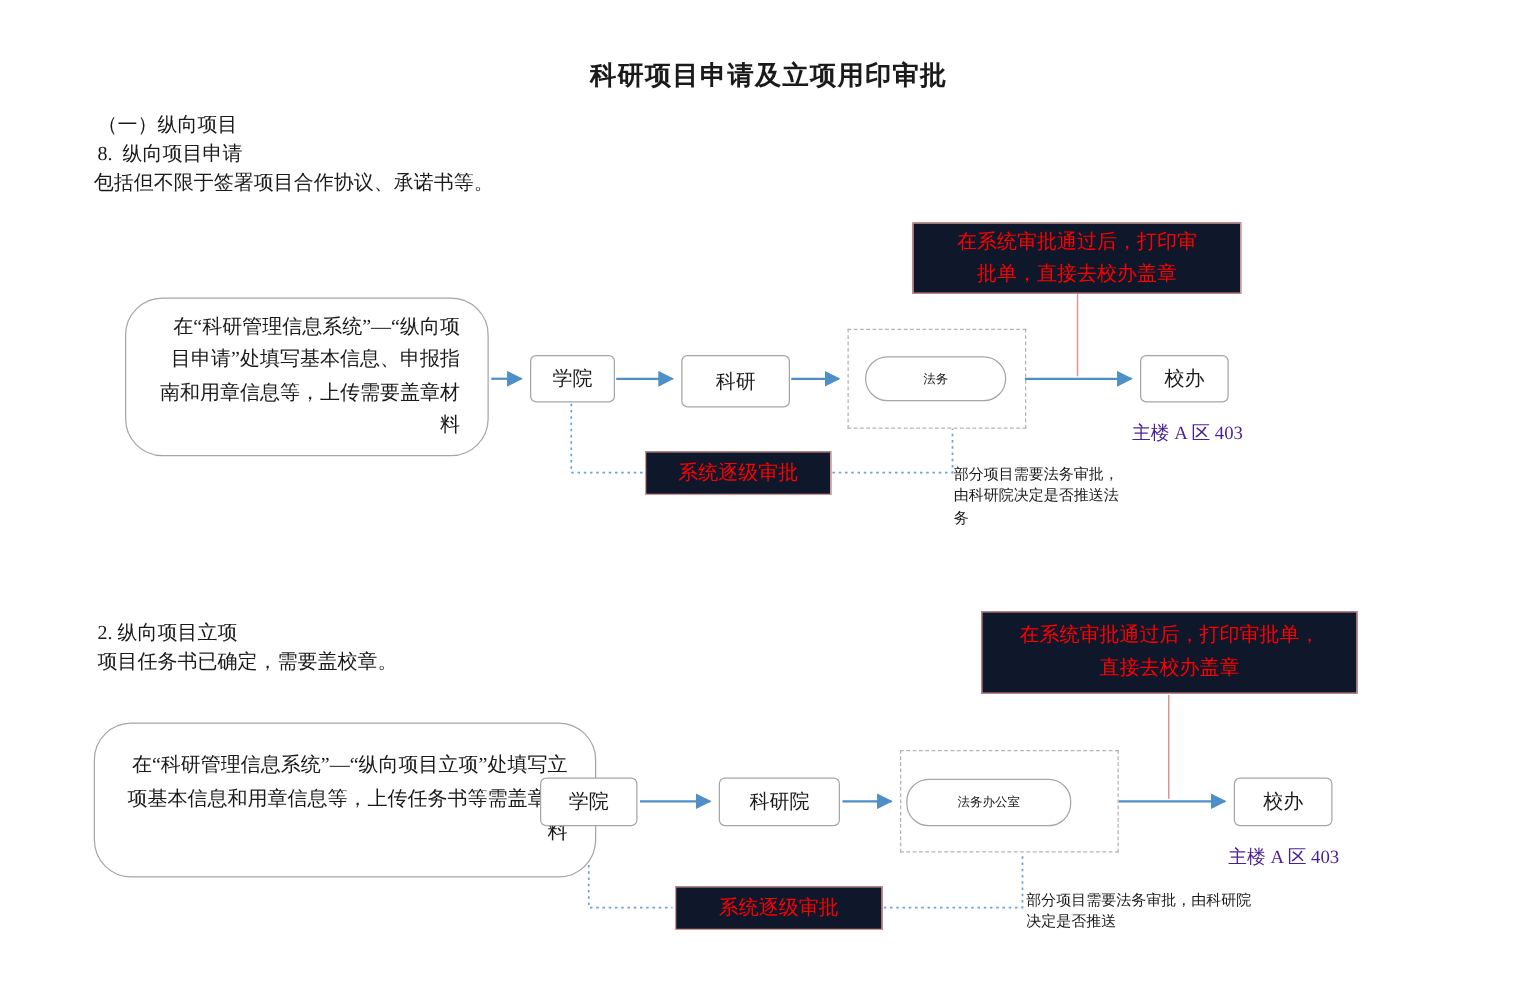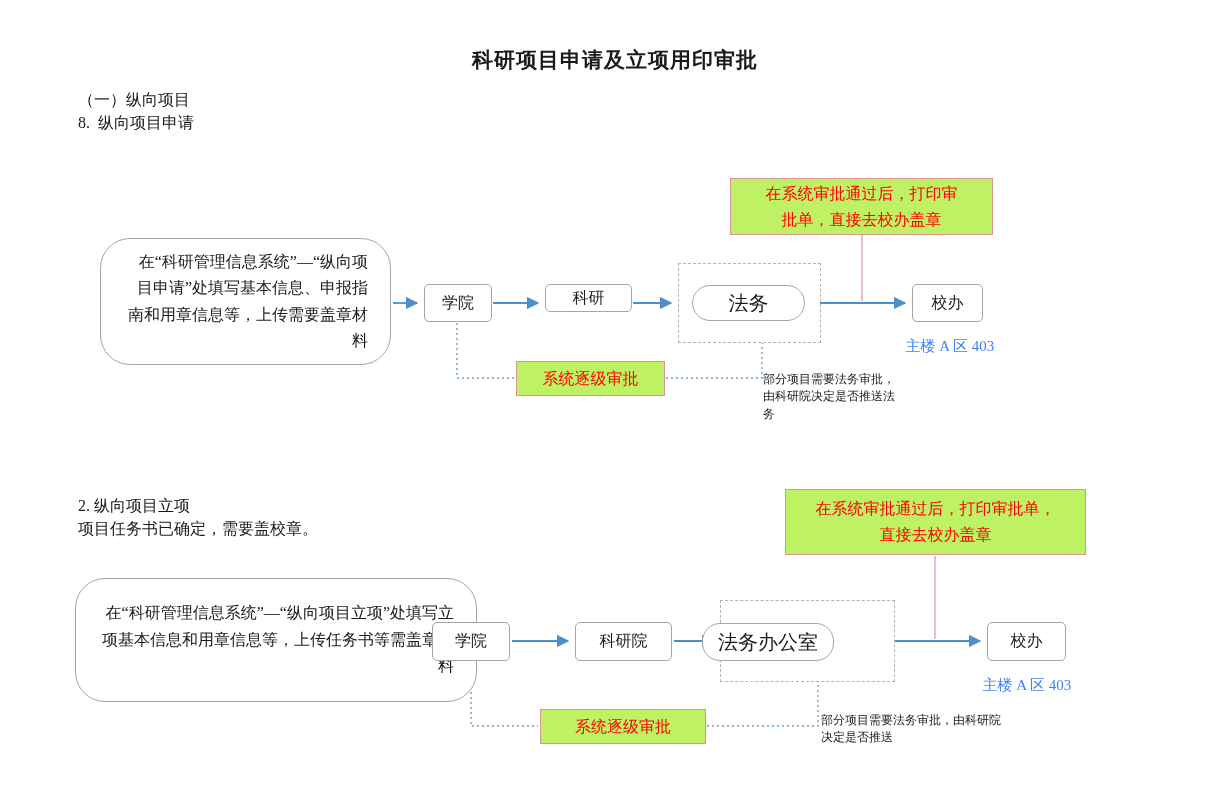--- a/index.html
+++ b/index.html
@@ -24,44 +24,44 @@
   .box{
     border:1px solid #a6a6a6;
     background:#ffffff;
     display:flex;
     align-items:center;
     justify-content:center;
     text-align:right;
     box-sizing:border-box;
   }
   .node{border-radius:5px;font-size:16px;}
-  .node-rounder{border-radius:18px;font-size:20px;font-family:Liberation Mono, monospace;}
+  .node-rounder{border-radius:18px;font-size:10px;font-family:Liberation Mono, monospace;}
   .start-box{
     border-radius:30px;
     font-size:16px;
     line-height:1.65;
     padding:6px 22px;
   }
   .dashed-wrap{
     border:1px dashed #b3b3b3;
     background:transparent;
   }
   .red-box{
     border:1px solid #d99594;
-    background:#bef264;
+    background:#0f172a;
     color:#ff0000;
     display:flex;
     align-items:center;
     justify-content:center;
     text-align:center;
     box-sizing:border-box;
     font-size:16px;
     line-height:1.6;
   }
-  .red-text{color:#3b82f6;font-size:15px;}
+  .red-text{color:#4c1d95;font-size:15px;}
   .note-text{font-size:12px;line-height:1.45;color:#1a1a1a;}
   svg.connectors{position:absolute;left:0;top:0;width:1230px;height:787px;pointer-events:none;}
 </style>
 </head>
 <body>
 
 <div id="page">
 
   <svg class="connectors" viewBox="0 0 1230 787">
     <defs>
@@ -88,27 +88,28 @@
     <line x1="935" y1="556" x2="935" y2="639" stroke="#d99594" stroke-width="1.2"></line>
 
     <polyline points="471,662 471,726 538,726" fill="none" stroke="#6aa3d8" stroke-width="1.4" stroke-dasharray="2 3"></polyline>
     <polyline points="707,726 818,726 818,682" fill="none" stroke="#6aa3d8" stroke-width="1.4" stroke-dasharray="2 3"></polyline>
   </svg>
 
   <div class="abs title" style="top:46px;left:0;">科研项目申请及立项用印审批</div>
 
   <div class="abs bodytext" style="left:78px;top:90px;">（一）纵向项目</div>
   <div class="abs bodytext" style="left:78px;top:113px;">8.  纵向项目申请</div>
+  <div class="abs bodytext" style="left:75px;top:136px;">包括但不限于签署项目合作协议、承诺书等。</div>
 
   <div class="abs red-box" style="left:730px;top:178px;width:263px;min-height:54px;padding:2px 28px;">在系统审批通过后，打印审批单，直接去校办盖章</div>
 
   <div class="abs box start-box" style="left:100px;top:238px;width:291px;height:127px;">在“科研管理信息系统”—“纵向项目申请”处填写基本信息、申报指南和用章信息等，上传需要盖章材料</div>
 
   <div class="abs box node" style="left:424px;top:284px;width:68px;height:38px;">学院</div>
-  <div class="abs box node" style="left:545px;top:284px;width:87px;height:28px;">科研</div>
+  <div class="abs box node" style="left:545px;top:284px;width:87px;height:42px;">科研</div>
 
   <div class="abs dashed-wrap" style="left:678px;top:263px;width:141px;height:78px;"></div>
   <div class="abs box node-rounder" style="left:692px;top:285px;width:113px;height:36px;">法务</div>
 
   <div class="abs box node" style="left:912px;top:284px;width:71px;height:38px;">校办</div>
 
   <div class="abs red-text" style="left:900px;top:337px;width:100px;text-align:center;">主楼 A 区 403</div>
 
   <div class="abs red-box" style="left:516px;top:361px;width:149px;height:35px;">系统逐级审批</div>
 
@@ -118,21 +119,21 @@
   <div class="abs bodytext" style="left:78px;top:519px;">项目任务书已确定，需要盖校章。</div>
 
   <div class="abs red-box" style="left:785px;top:489px;width:301px;min-height:66px;padding:2px 28px;">在系统审批通过后，打印审批单，直接去校办盖章</div>
 
   <div class="abs box start-box" style="left:75px;top:578px;width:402px;height:124px;">在“科研管理信息系统”—“纵向项目立项”处填写立项基本信息和用章信息等，上传任务书等需盖章材料</div>
 
   <div class="abs box node" style="left:432px;top:622px;width:78px;height:39px;">学院</div>
   <div class="abs box node" style="left:575px;top:622px;width:97px;height:39px;">科研院</div>
 
   <div class="abs dashed-wrap" style="left:720px;top:600px;width:173px;height:80px;"></div>
-  <div class="abs box node-rounder" style="left:702px;top:623px;width:132px;height:38px;">法务办公室</div>
+  <div class="abs box node-rounder" style="left:725px;top:623px;width:132px;height:38px;">法务办公室</div>
 
   <div class="abs box node" style="left:987px;top:622px;width:79px;height:39px;">校办</div>
 
   <div class="abs red-text" style="left:976px;top:676px;width:102px;text-align:center;">主楼 A 区 403</div>
 
   <div class="abs red-box" style="left:540px;top:709px;width:166px;height:35px;">系统逐级审批</div>
 
   <div class="abs note-text" style="left:821px;top:712px;width:182px;">部分项目需要法务审批，由科研院决定是否推送</div>
 
 </div>

